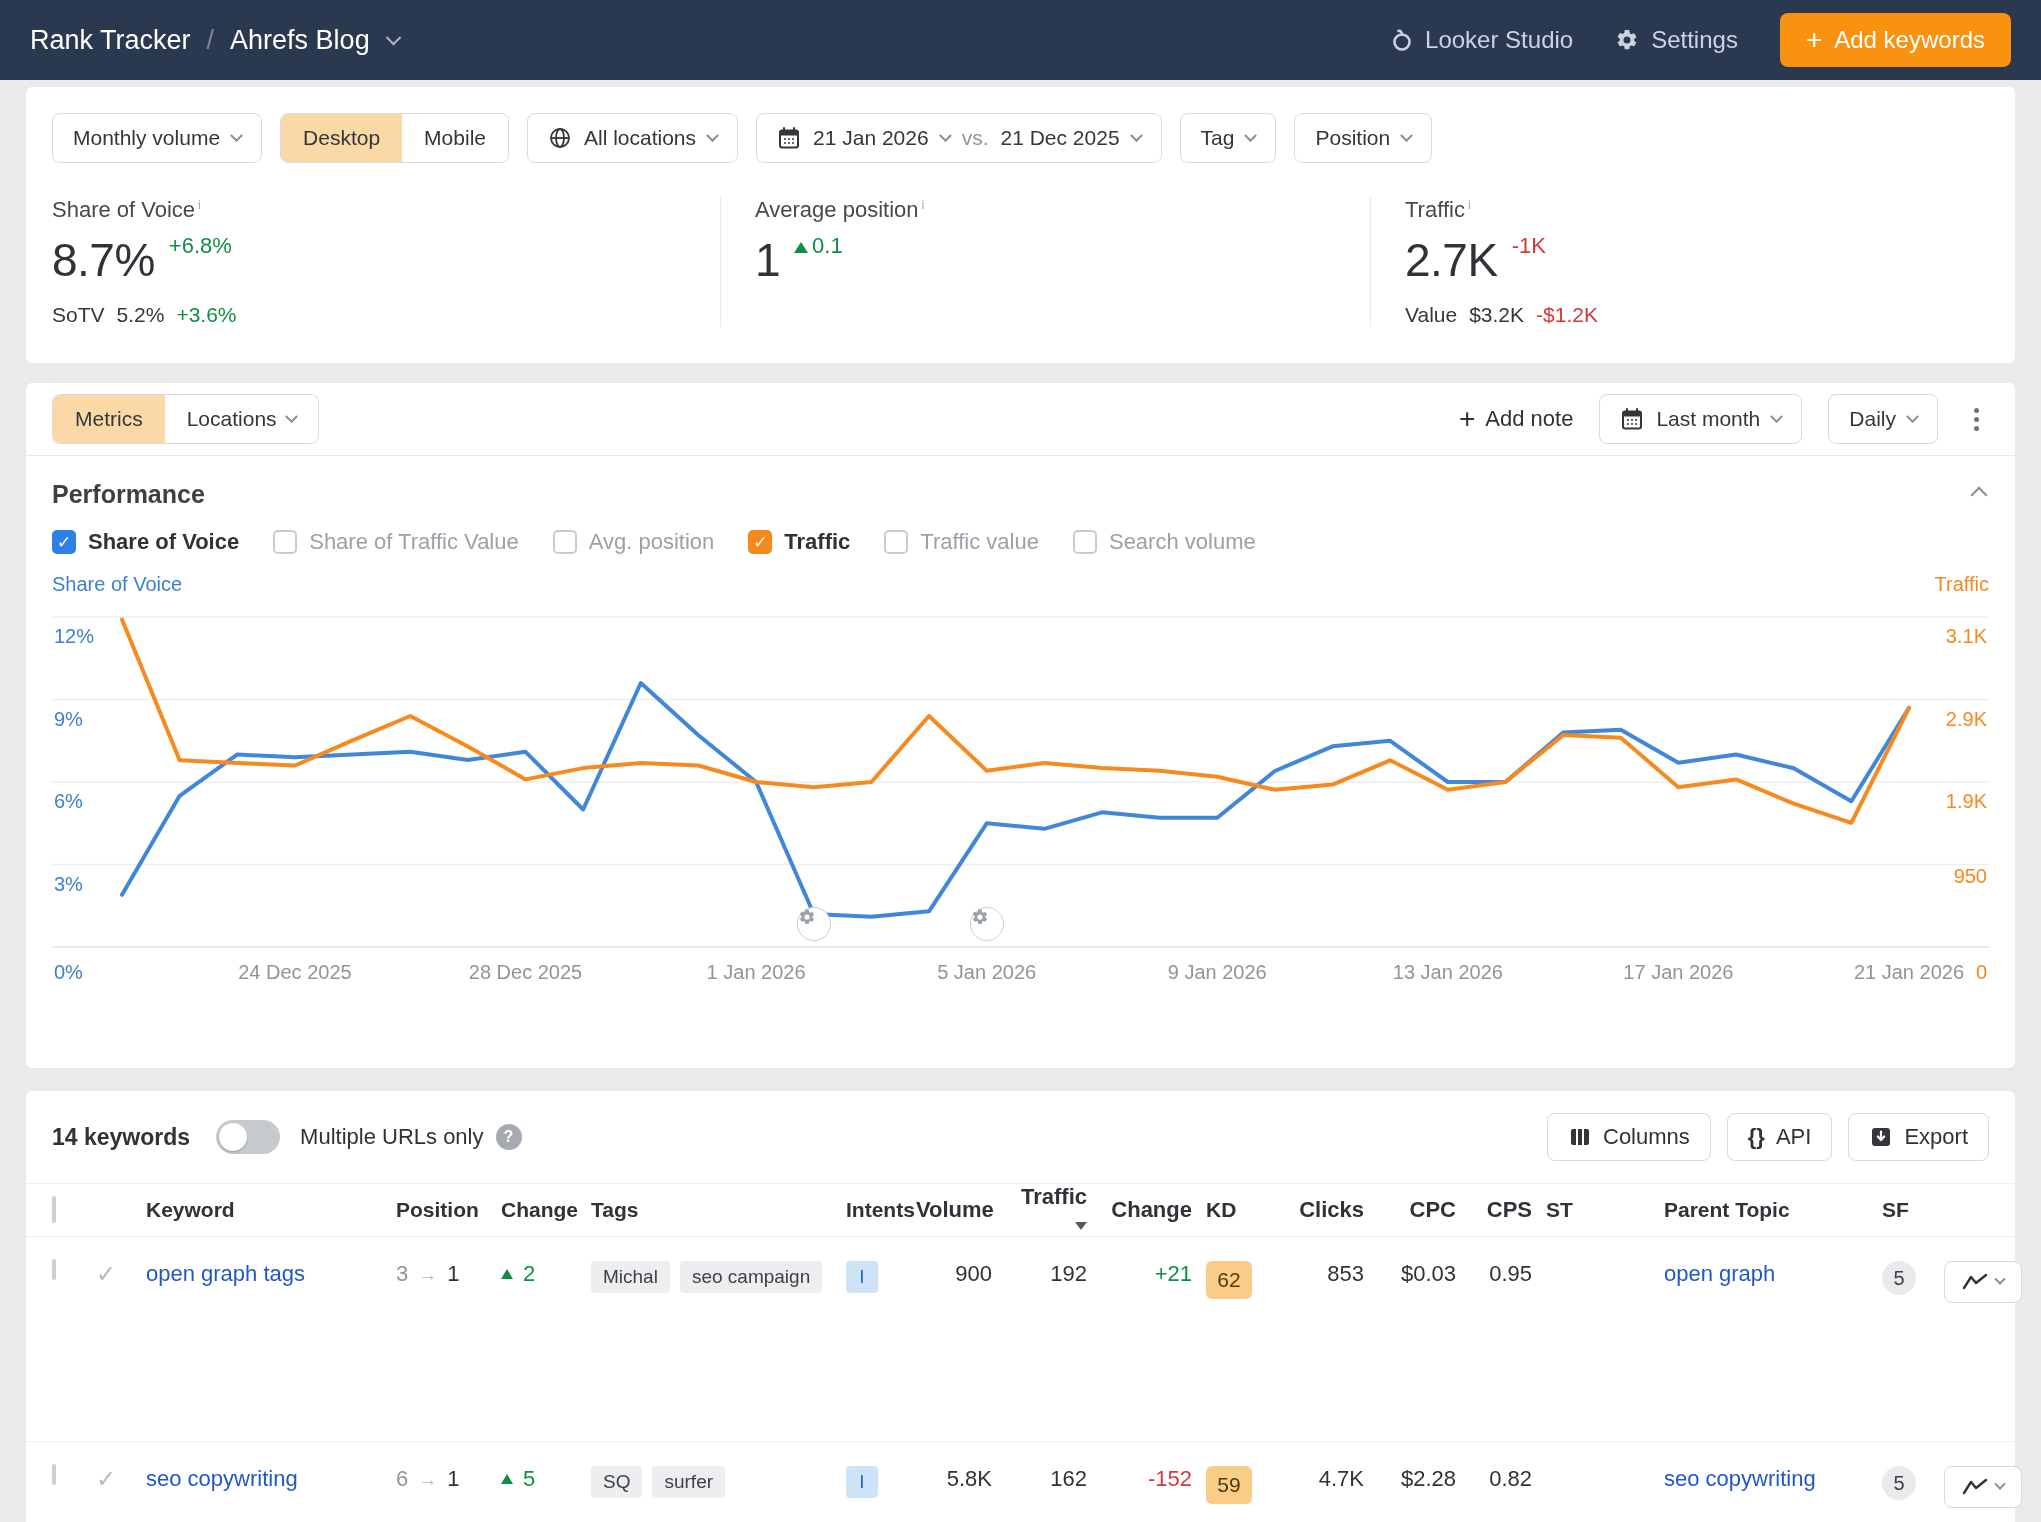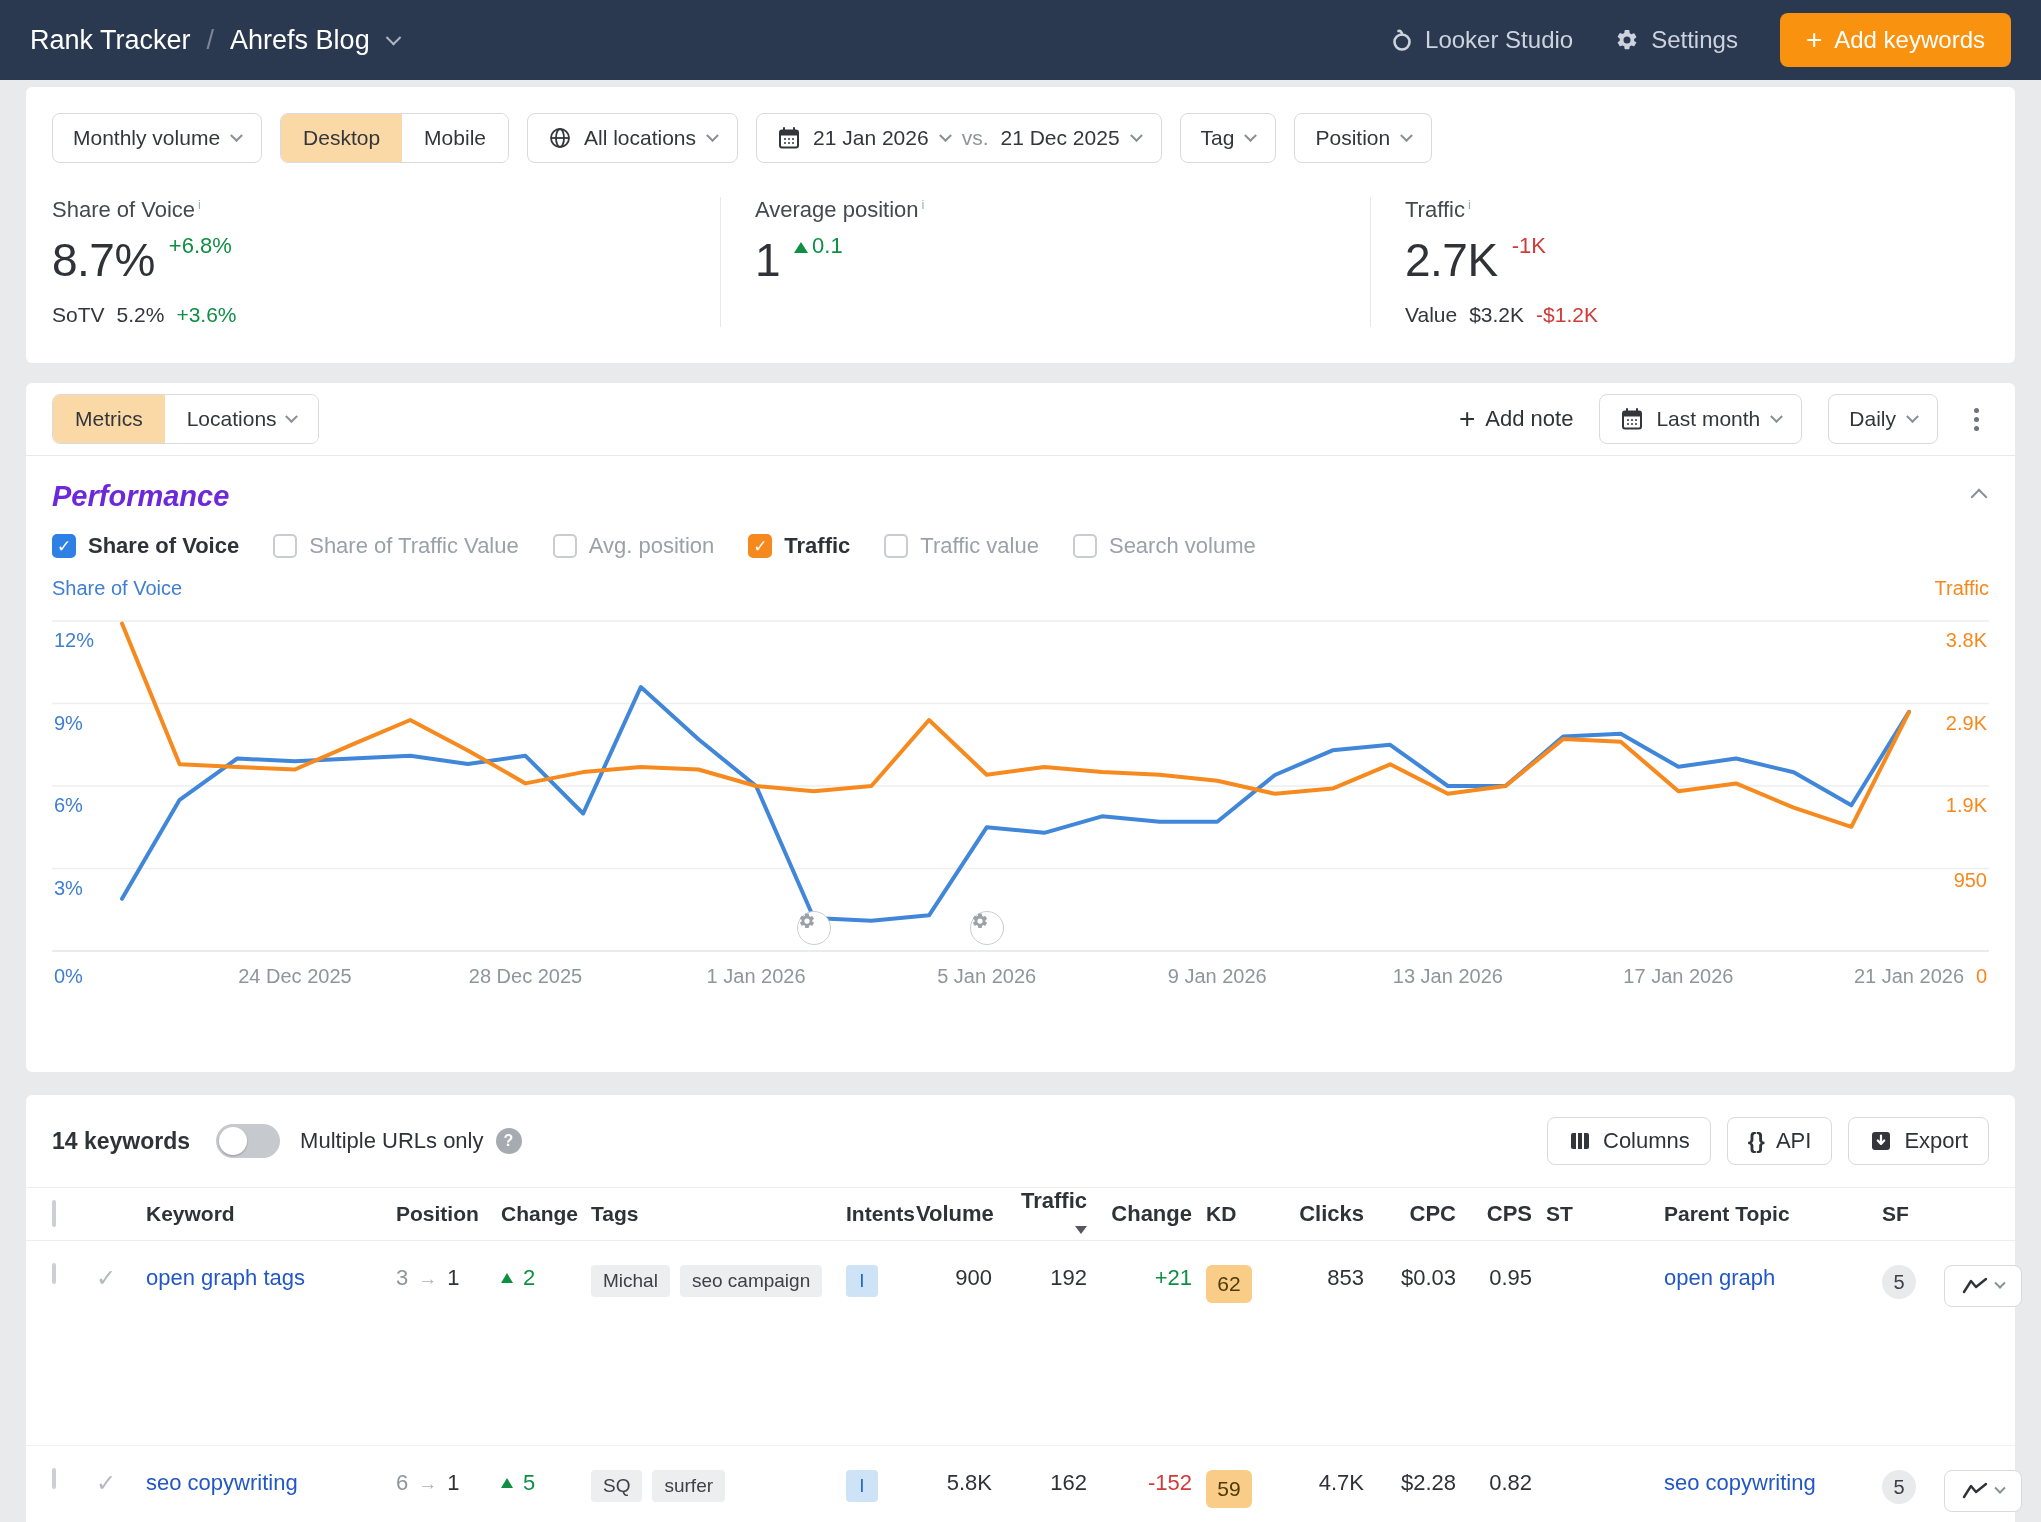--- a/index.html
+++ b/index.html
@@ -52,21 +52,21 @@
   
   .metrics-row { display:flex; align-items:center; padding:11px 26px; border-bottom:1px solid #e8e9eb; }
   .metrics-right { margin-left:auto; display:flex; align-items:center; gap:26px; }
   .addnote { display:flex; align-items:center; gap:10px; font-size:22px; color:#2f3237; cursor:pointer; }
   .addnote .plus { font-size:28px; font-weight:300; color:#2f3237; }
   .kebab { display:flex; flex-direction:column; gap:4px; padding:6px 10px; cursor:pointer; }
   .kebab i { width:5px; height:5px; border-radius:50%; background:#6d737b; }
 
   
   .perf-head { display:flex; align-items:center; justify-content:space-between; padding:24px 30px 10px 26px; }
-  .perf-title { font-size:29px; font-weight:700; color:#6d28d9;font-style:italic; }
+  .perf-title { font-size:25px; font-weight:700; color:#404040; }
   .chv-up { width:12px; height:12px; border-right:2.5px solid #8a9097; border-bottom:2.5px solid #8a9097; transform:rotate(-135deg); display:inline-block; cursor:pointer; }
   .check-row { display:flex; align-items:center; gap:34px; padding:10px 26px 14px 26px; }
   .cb-item { display:flex; align-items:center; gap:12px; font-size:22px; color:#9aa1a9; cursor:pointer; }
   .cb-item.on { color:#2f3237; font-weight:700; }
   .cb-box { width:24px; height:24px; border:2px solid #c9cdd2; border-radius:5px; background:#fff; display:flex; align-items:center; justify-content:center; color:#fff; font-size:17px; }
   .cb-box.blue { background:#2f80e4; border-color:#2f80e4; }
   .cb-box.orange { background:#f6891e; border-color:#f6891e; }
 
   
   .chart-wrap { padding:4px 26px 18px 26px; }
@@ -310,21 +310,21 @@
             <line x1="0" x2="1937" y1="180" y2="180" stroke="#edeef0" stroke-width="1.5"></line>
             <line x1="0" x2="1937" y1="262.5" y2="262.5" stroke="#edeef0" stroke-width="1.5"></line>
             <line x1="0" x2="1937" y1="345" y2="345" stroke="#e3e5e8" stroke-width="1.5"></line>
             <polyline points="70,292.8 127.64516129032259,193.8 185.29032258064518,152.5 242.93548387096774,155.3 300.58064516129036,152.5 358.2258064516129,149.8 415.8709677419355,158.0 473.51612903225805,149.8 531.1612903225807,207.5 588.8064516129032,81.0 646.4516129032259,133.3 704.0967741935484,180.0 761.741935483871,312.0 819.3870967741935,314.8 877.0322580645161,309.3 934.6774193548387,221.3 992.3225806451613,226.8 1049.967741935484,210.3 1107.6129032258063,215.8 1165.258064516129,215.8 1222.9032258064517,169.0 1280.5483870967741,144.3 1338.1935483870968,138.8 1395.8387096774193,180.0 1453.483870967742,180.0 1511.1290322580646,130.5 1568.774193548387,127.8 1626.4193548387098,160.8 1684.0645161290322,152.5 1741.7096774193549,166.3 1799.3548387096773,199.3 1857,105.8" fill="none" stroke="#4187d9" stroke-width="4" stroke-linejoin="round" stroke-linecap="round"></polyline>
             <polyline points="70,17.6 127.64516129032259,158.3 185.29032258064518,160.9 242.93548387096774,163.5 300.58064516129036,138.3 358.2258064516129,114.0 415.8709677419355,144.4 473.51612903225805,177.4 531.1612903225807,166.1 588.8064516129032,160.9 646.4516129032259,163.5 704.0967741935484,180.0 761.741935483871,185.2 819.3870967741935,180.0 877.0322580645161,114.0 934.6774193548387,168.7 992.3225806451613,160.9 1049.967741935484,166.1 1107.6129032258063,168.7 1165.258064516129,174.8 1222.9032258064517,187.8 1280.5483870967741,182.6 1338.1935483870968,158.3 1395.8387096774193,187.8 1453.483870967742,180.0 1511.1290322580646,133.1 1568.774193548387,135.7 1626.4193548387098,185.2 1684.0645161290322,177.4 1741.7096774193549,201.7 1799.3548387096773,220.8 1857,106.2" fill="none" stroke="#f68a1e" stroke-width="4" stroke-linejoin="round" stroke-linecap="round"></polyline>
           </svg>
       <div class="tick tick-l" style="top: 23px;">12%</div>
           <div class="tick tick-l" style="top: 105.5px;">9%</div>
           <div class="tick tick-l" style="top: 188px;">6%</div>
           <div class="tick tick-l" style="top: 270.5px;">3%</div>
-          <div class="tick tick-r" style="top: 23px;">3.8K</div>
+          <div class="tick tick-r" style="top: 23px;">3.1K</div>
           <div class="tick tick-r" style="top: 105.5px;">2.9K</div>
           <div class="tick tick-r" style="top: 188px;">1.9K</div>
           <div class="tick tick-r" style="top: 263px;">950</div>
           <div class="tick tick-l" style="top: 359px;">0%</div>
           <div class="tick tick-r" style="top: 359px;">0</div>
           <div class="xdate" style="left: 242.935px; top: 359px;">24 Dec 2025</div>
           <div class="xdate" style="left: 473.516px; top: 359px;">28 Dec 2025</div>
           <div class="xdate" style="left: 704.097px; top: 359px;">1 Jan 2026</div>
           <div class="xdate" style="left: 934.677px; top: 359px;">5 Jan 2026</div>
           <div class="xdate" style="left: 1165.26px; top: 359px;">9 Jan 2026</div>

